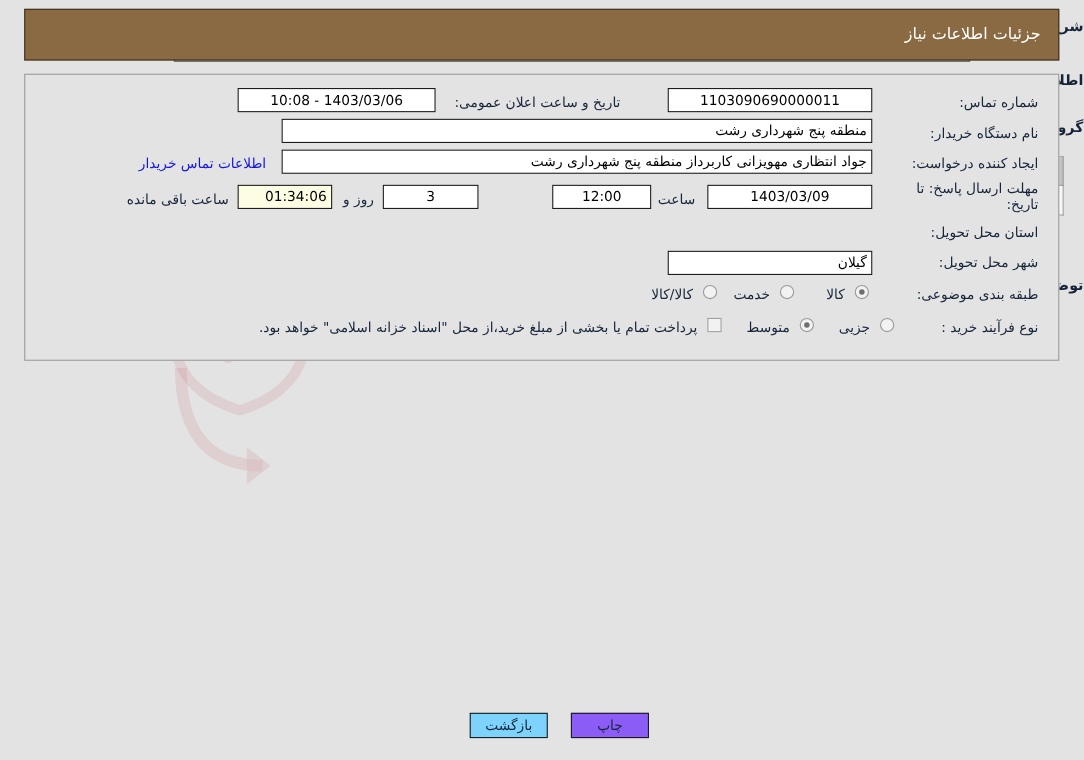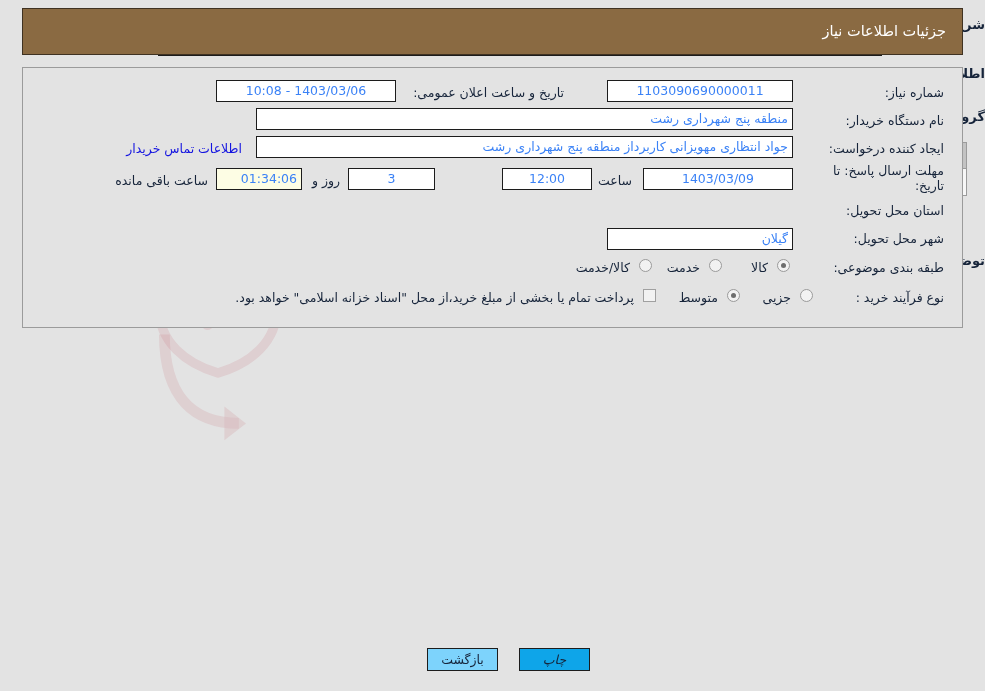--- a/index.html
+++ b/index.html
@@ -93,21 +93,21 @@
   .lbl.b { font-weight: bold; }
   .lbl.link { color: #1414e0; }
 
   
   .inp {
     position: absolute;
     background: #ffffff;
     border: 1px solid #1c1c1c;
     font-family: "DejaVu Sans", "Liberation Sans", sans-serif;
     font-size: 12.5px;
-    color: #3b82f6;
+    color: #000000;
     line-height: 20px;
     height: 22px;
     padding: 0 4px;
     overflow: hidden;
     white-space: nowrap;
     text-align: right;
   }
   .inp.center { text-align: center; }
   .inp.cream  { background: #fdfde4; text-align: right; }
 
@@ -186,21 +186,21 @@
     height: 23px;
     border: 1px solid #1c1c1c;
     font-family: "DejaVu Sans", "Liberation Sans", sans-serif;
     font-size: 12.5px;
     color: #16243a;
     text-align: center;
     line-height: 21px;
     cursor: pointer;
     padding: 0;
   }
-  .btn.print  { background: #0ea5e9; font-style: italic; }
+  .btn.print  { background: #8b5cf6; }
   .btn.back   { background: #7dd3fc; }
 </style>
 </head>
 <body>
 
 <div class="watermark">
   <svg class="wm-shield" viewBox="0 0 100 112">
     <path d="M50 3 L95 19 L95 58 C95 86 74 102 50 109 C26 102 5 86 5 58 L5 19 Z" fill="none" stroke="rgba(196,104,116,.55)" stroke-width="7"></path>
     <path d="M24 52 L42 72 L78 33" fill="none" stroke="rgba(196,104,116,.55)" stroke-width="9" stroke-linecap="round" stroke-linejoin="round"></path>
   </svg>
@@ -212,21 +212,21 @@
     <path d="M62 68 L80 82 L62 96 Z" fill="rgba(196,104,116,.45)"></path>
   </svg>
 </div>
 
 <div class="titlebar">
   <div class="t">جزئیات اطلاعات نیاز</div>
 </div>
 
 <div class="panel" id="panel-top">
 
-  <div class="lbl" style="right:18px; top:17px;">شماره نیاز:</div>
+  <div class="lbl" style="right:18px; top:17px;">شماره تماس:</div>
   <div class="inp center" style="right:169px; top:12px; width:186px;">1103090690000011</div>
 
   <div class="lbl" style="right:398px; top:17px;">تاریخ و ساعت اعلان عمومی:</div>
   <div class="inp center" style="right:566px; top:12px; width:180px;">1403/03/06 - 10:08</div>
 
   <div class="lbl" style="right:18px; top:45px;">نام دستگاه خریدار:</div>
   <div class="inp" style="right:169px; top:40px; width:537px;">منطقه پنج شهرداری رشت</div>
 
   <div class="lbl" style="right:18px; top:73px;">ایجاد کننده درخواست:</div>
   <div class="inp" style="right:169px; top:68px; width:537px;">جواد انتظاری مهویزانی کاربرداز منطقه پنج شهرداری رشت</div>
@@ -249,21 +249,21 @@
 
   <div class="lbl" style="right:18px; top:192px;">طبقه بندی موضوعی:</div>
 
   <div class="radio on" style="right:172px; top:191px;"></div>
   <div class="lbl" style="right:194px; top:192px;">کالا</div>
 
   <div class="radio" style="right:240px; top:191px;"></div>
   <div class="lbl" style="right:262px; top:192px;">خدمت</div>
 
   <div class="radio" style="right:310px; top:191px;"></div>
-  <div class="lbl" style="right:332px; top:192px;">کالا/خدمت</div>
+  <div class="lbl" style="right:332px; top:192px;">کالا/کالا</div>
 
   <div class="lbl" style="right:18px; top:222px;">نوع فرآیند خرید :</div>
 
   <div class="radio" style="right:149px; top:221px;"></div>
   <div class="lbl" style="right:171px; top:222px;">جزیی</div>
 
   <div class="radio on" style="right:222px; top:221px;"></div>
   <div class="lbl" style="right:244px; top:222px;">متوسط</div>
 
   <div class="chk" style="right:306px; top:221px;"></div>

